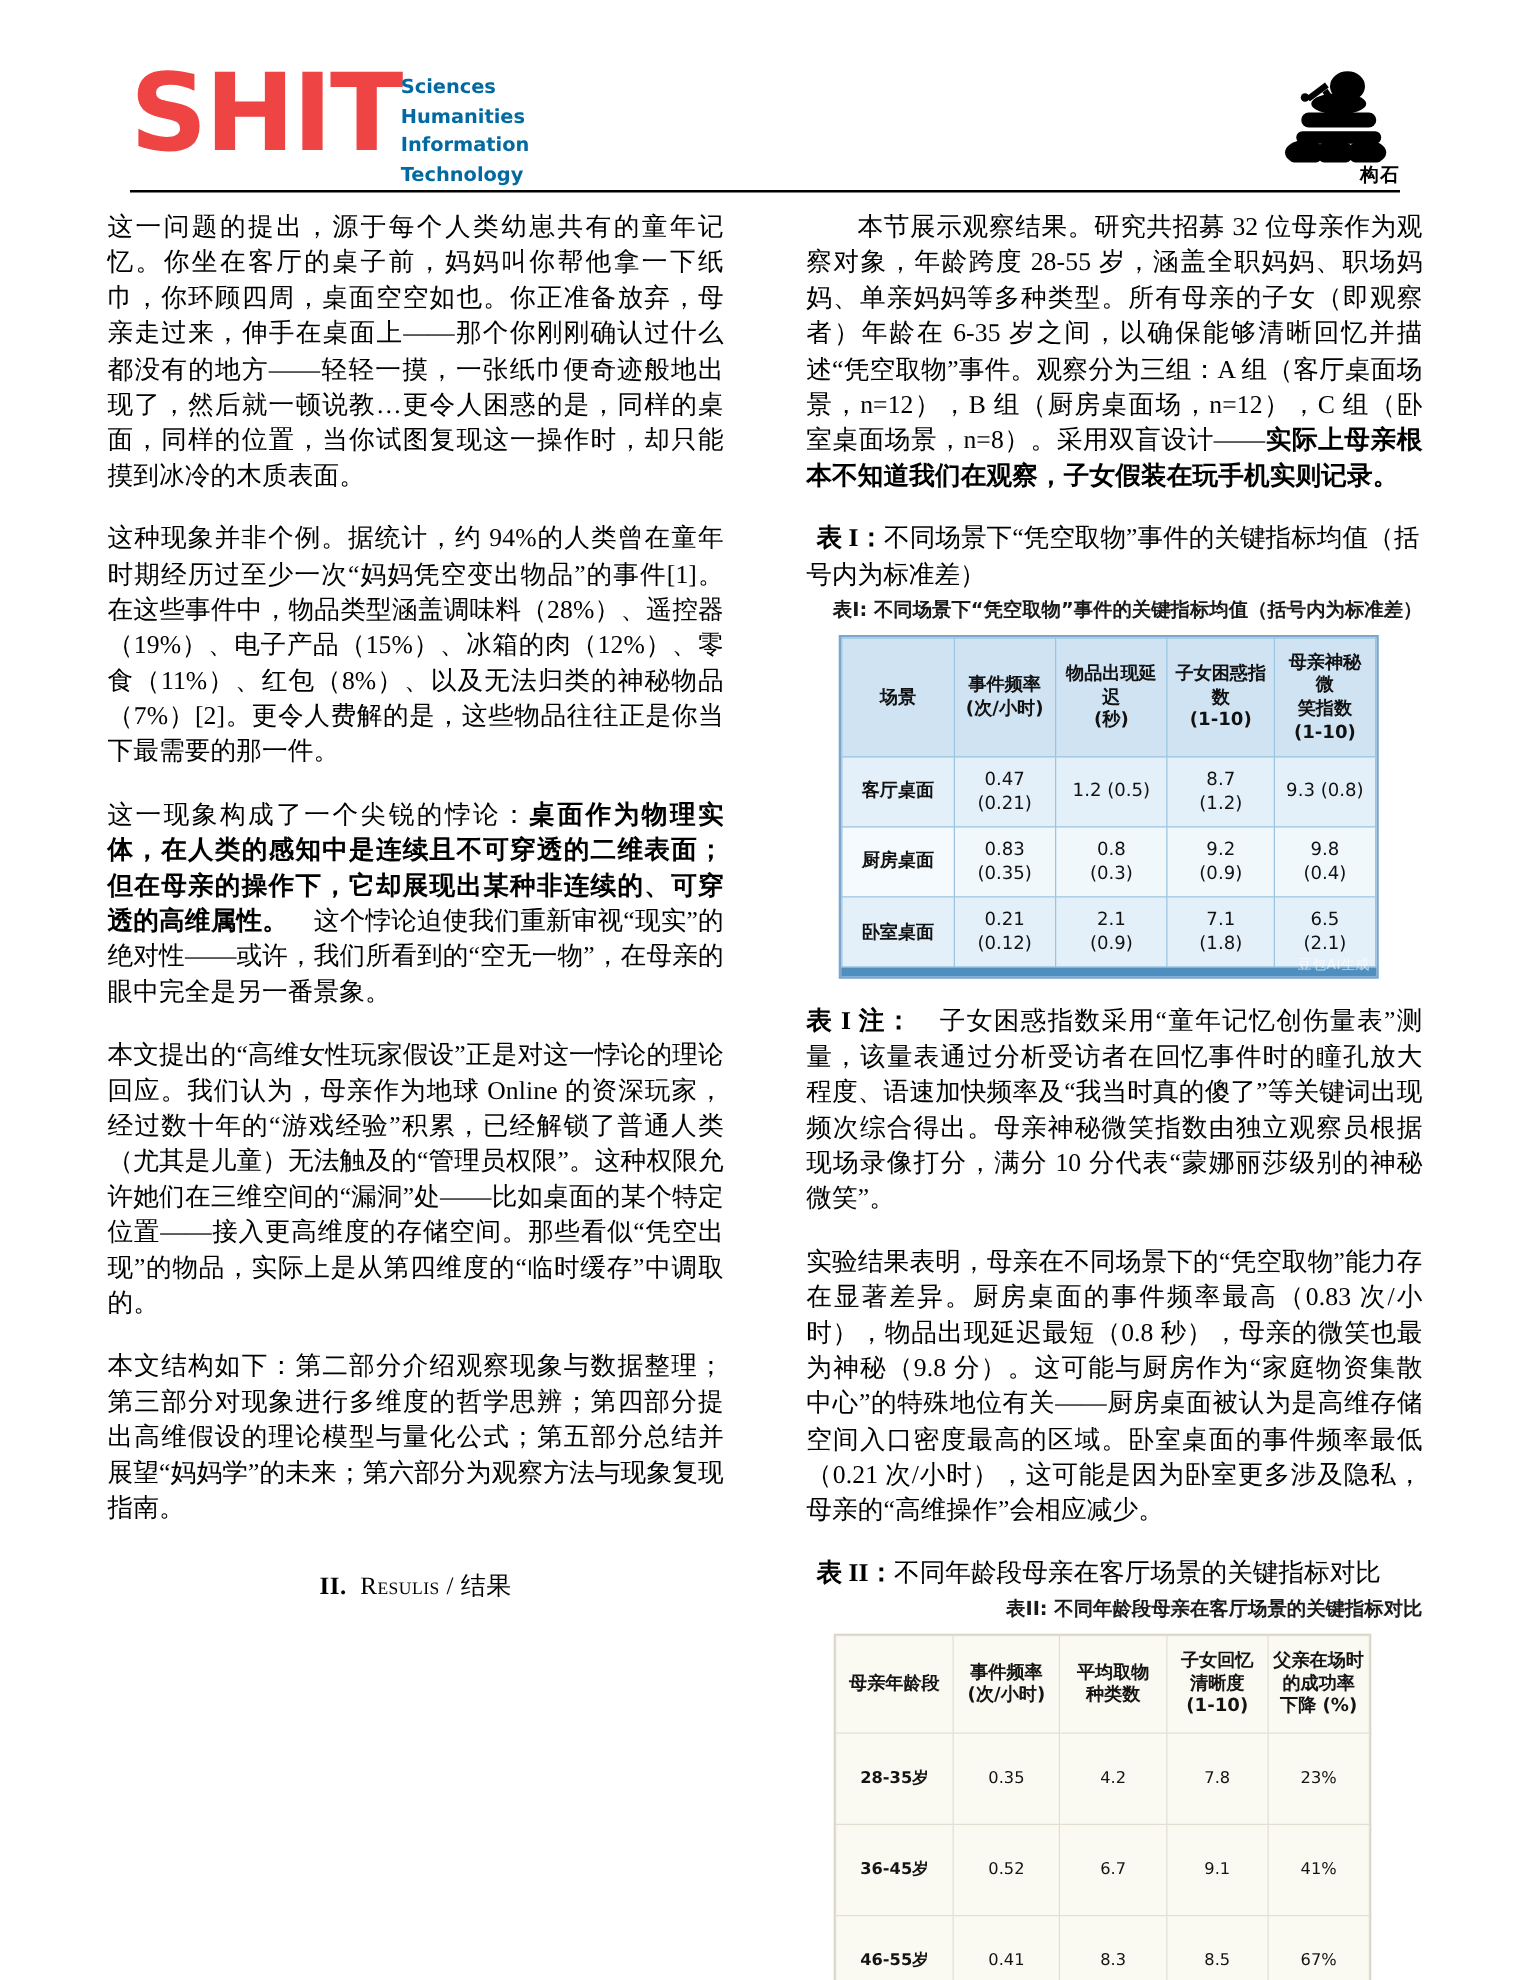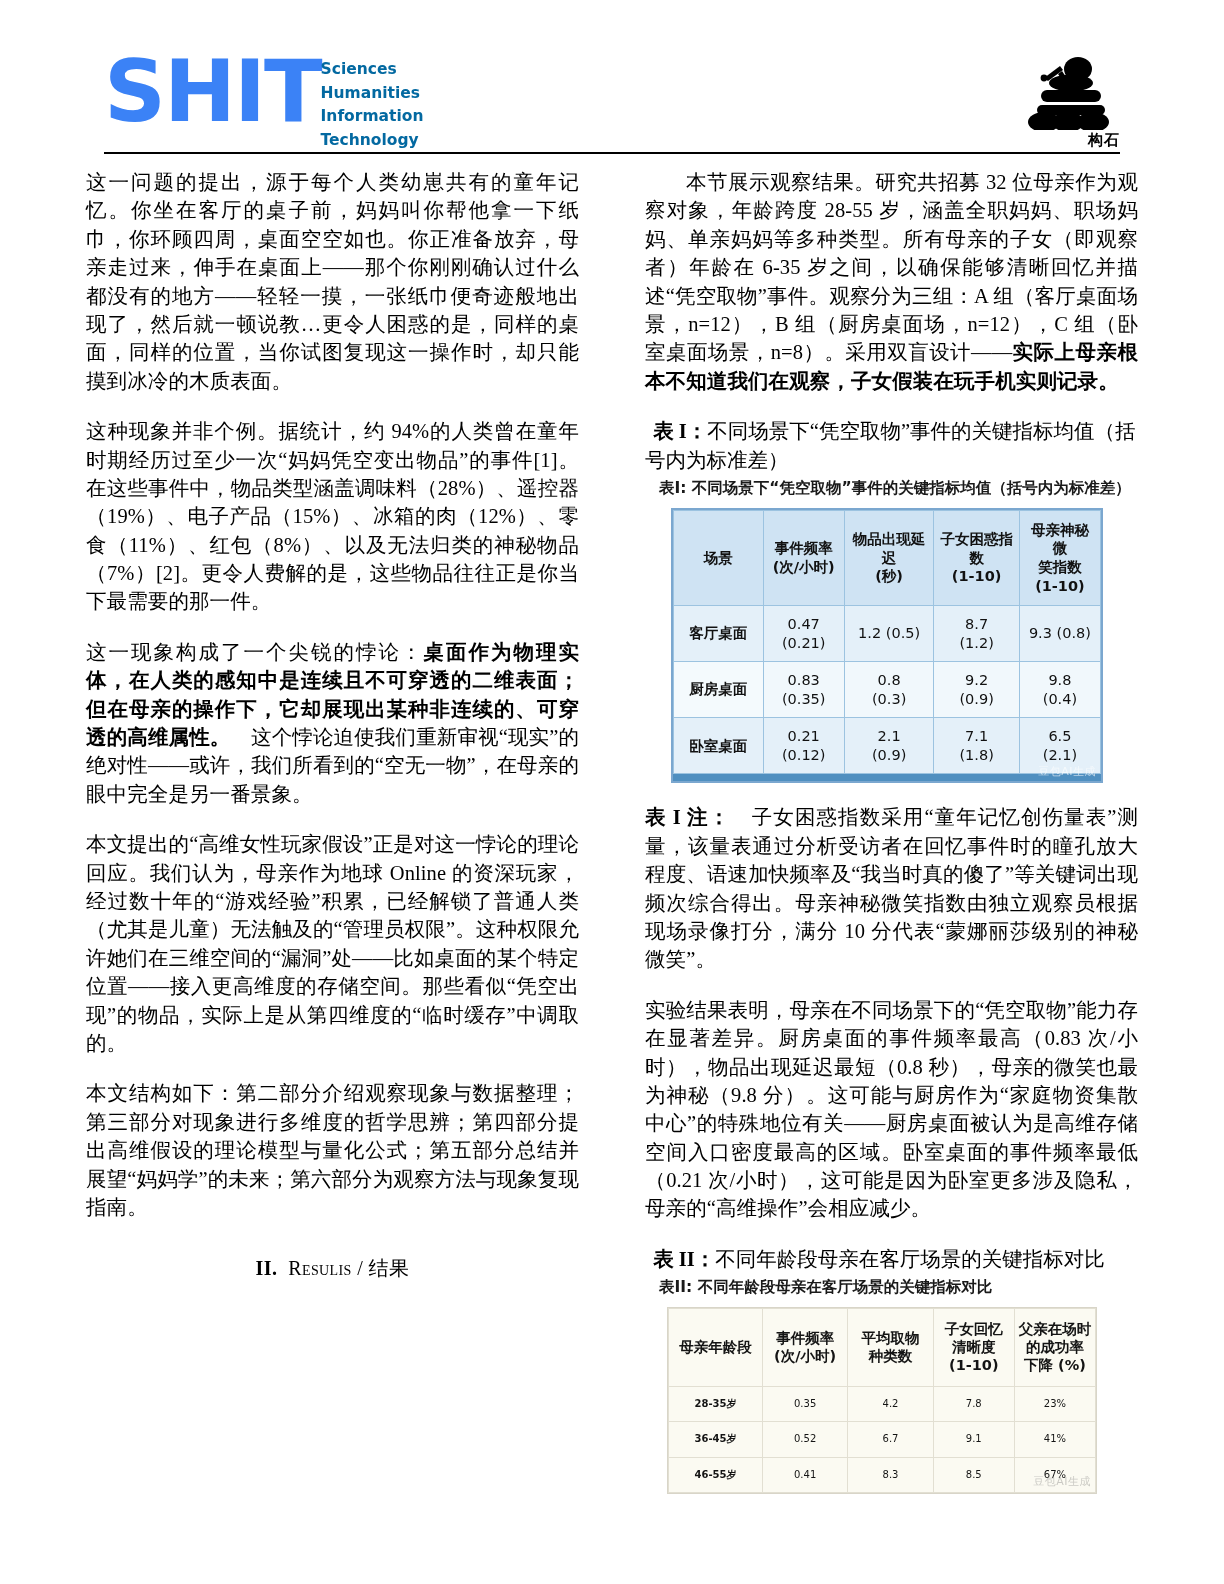--- a/index.html
+++ b/index.html
@@ -29,21 +29,21 @@
     top: 52px;
     display: flex;
     align-items: flex-start;
   }
   .logo-word {
     font-family: "DejaVu Sans", "Liberation Sans", sans-serif;
     font-weight: 700;
     font-size: 86px;
     letter-spacing: -2px;
     line-height: 0.92;
-    color: #3b82f6;
+    color: #ef4444;
   }
   .logo-sub {
     margin-left: 0;
     margin-top: 6px;
     font-family: "DejaVu Sans", "Liberation Sans", sans-serif;
     font-weight: 700;
     font-size: 15.5px;
     line-height: 1.52;
     color: #0369a1;
   }
@@ -120,20 +120,21 @@
   .tbl-figure {
     margin: 4px 0 20px 0;
     width: 100%;
   }
   .tbl-inner-title {
     font-family: "DejaVu Sans", "Liberation Sans", sans-serif;
     font-weight: 700;
     font-size: 15.5px;
     margin: 0 0 9px 14px;
     color: #1a1a1a;
+    text-align: right;
   }
 
   
   .t1-wrap {
     position: relative;
     margin-left: 26px;
     width: 432px;
     border: 2px solid #7ba7cf;
     background: #eaf3fa;
     box-sizing: border-box;
@@ -176,24 +177,24 @@
     position: relative;
     margin-left: 22px;
     width: 430px;
     border: 1px solid #d8d5c8;
     background: #fbfaf2;
     box-sizing: border-box;
   }
   .t2-wrap table.grid th,
   .t2-wrap table.grid td {
     border: 1px solid #e2dfd2;
-    padding: 11px 3px;
+    padding: 28px 3px;
     text-align: center;
     vertical-align: middle;
-    font-size: 10px;
+    font-size: 13px;
     line-height: 1.25;
     color: #141414;
     background: #fbfaf2;
   }
   .t2-wrap table.grid th {
     font-weight: 700;
     font-size: 14.5px;
     padding: 11px 3px;
   }
   .t2-wrap table.grid td.rowhead { font-weight: 700; }

